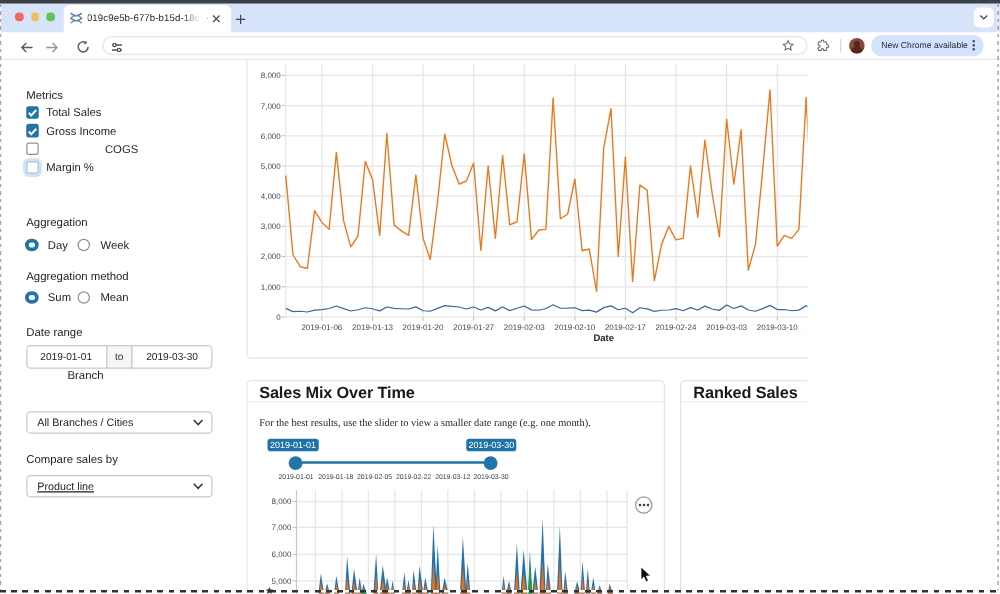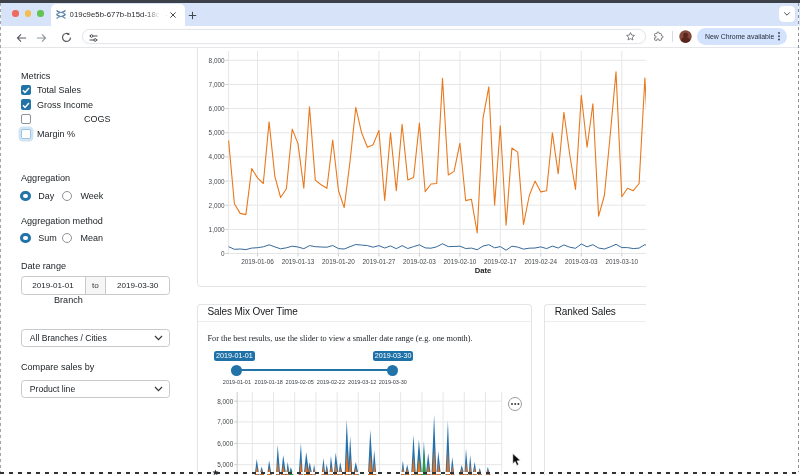--- a/index.html
+++ b/index.html
@@ -26,21 +26,21 @@
 .lbl { font-size:9.1px; color:#1b1f23; }
 .ctext { font-size:9px; color:#1b1f23; }
 .cb { width:10.6px; height:10.6px; border-radius:2px; position:absolute; left:20.8px; }
 .cb.on { background:#2173a8; }
 .cb.off { background:#fff; border:1px solid #8f9398; }
 .radio { width:10.4px; height:10.4px; border-radius:50%; position:absolute; }
 .radio.on { border:3.1px solid #2173a8; background:#fff; }
 .radio.off { border:1px solid #8f9398; background:#fff; }
 
 .card { position:absolute; border:1px solid #e3e4e6; background:#fff; }
-.cardhead { font-size:10px; font-weight:normal; color:#17191c; letter-spacing:-0.1px; }
+.cardhead { font-size:13px; font-weight:bold; color:#17191c; letter-spacing:-0.1px; }
 
 .formbox { position:absolute; border:1px solid #c6cacd; background:#fff; font-size:8.6px; color:#1b1f23; }
 
 
 .sliderlab { position:absolute; background:#1f72a8; color:#fff; font-size:7.2px; border-radius:2.5px; height:10.3px; line-height:10.5px; text-align:center; }
 .stick { position:absolute; font-size:5.5px; color:#3c4045; transform:translateX(-50%); }
 .shandle { position:absolute; width:11px; height:11px; border-radius:50%; background:#2173a8; }
 </style>
 </head>
 <body>
@@ -138,21 +138,21 @@
     <div class="formbox" style="left:84.5px; top:228.4px; width:21.8px; height:19px; background:#f6f6f6; text-align:center; line-height:18px; color:#34383c; font-size:8.1px;">to</div>
     <div class="formbox" style="left:105.3px; top:228.4px; width:64.7px; height:19px; border-radius:0 3.5px 3.5px 0; text-align:center; line-height:18px; font-size:8.1px;">2019-03-30</div>
 
     <div class="abs lbl" style="left:21px; top:247px;margin-left:33px;">Branch</div>
     <div class="formbox" style="left:21.3px; top:280.7px; width:148.7px; height:18px; border-radius:3.5px; line-height:17px; padding-left:7.5px;">All Branches / Cities</div>
     <svg class="abs" style="left:153.5px; top:286.9px;" width="9" height="6" viewBox="0 0 9 6">
         <path d="M1 1 L4.5 4.7 L8 1" stroke="#33373b" stroke-width="1.2" fill="none"></path>
       </svg>
 
     <div class="abs lbl" style="left:21px; top:314.4px;">Compare sales by</div>
-    <div class="formbox" style="left:21.3px; top:331.9px; width:148.7px; height:18px; border-radius:3.5px; line-height:17px; padding-left:7.5px;">Product line</div>
+    <div class="formbox" style="left:21.3px; top:331.9px; width:148.7px; height:18px; border-radius:3.5px; line-height:17px; padding-left:7.5px;text-decoration:underline;">Product line</div>
     <svg class="abs" style="left:153.5px; top:338.1px;" width="9" height="6" viewBox="0 0 9 6">
         <path d="M1 1 L4.5 4.7 L8 1" stroke="#33373b" stroke-width="1.2" fill="none"></path>
       </svg>
 
     <div class="card" style="left:197.3px; top:-10px; width:582.4px; height:248.6px; border-radius:0 0 4px 4px;"></div>
     <div id="mainchart" class="abs" style="left:197.3px; top:0; width:582px; height:238px;"><svg width="582" height="238" viewBox="0 0 582 238" xmlns="http://www.w3.org/2000/svg">
 <line x1="31.6" y1="205.5" x2="540.4" y2="205.5" stroke="#e6e6e6" stroke-width="1"></line>
 <text x="27.6" y="207.9" font-size="6.4" fill="#44474a" text-anchor="end">0</text>
 <line x1="28.6" y1="205.5" x2="31.6" y2="205.5" stroke="#b9bcbe" stroke-width="0.8"></line>
 <line x1="31.6" y1="181.4" x2="540.4" y2="181.4" stroke="#e6e6e6" stroke-width="1"></line>

